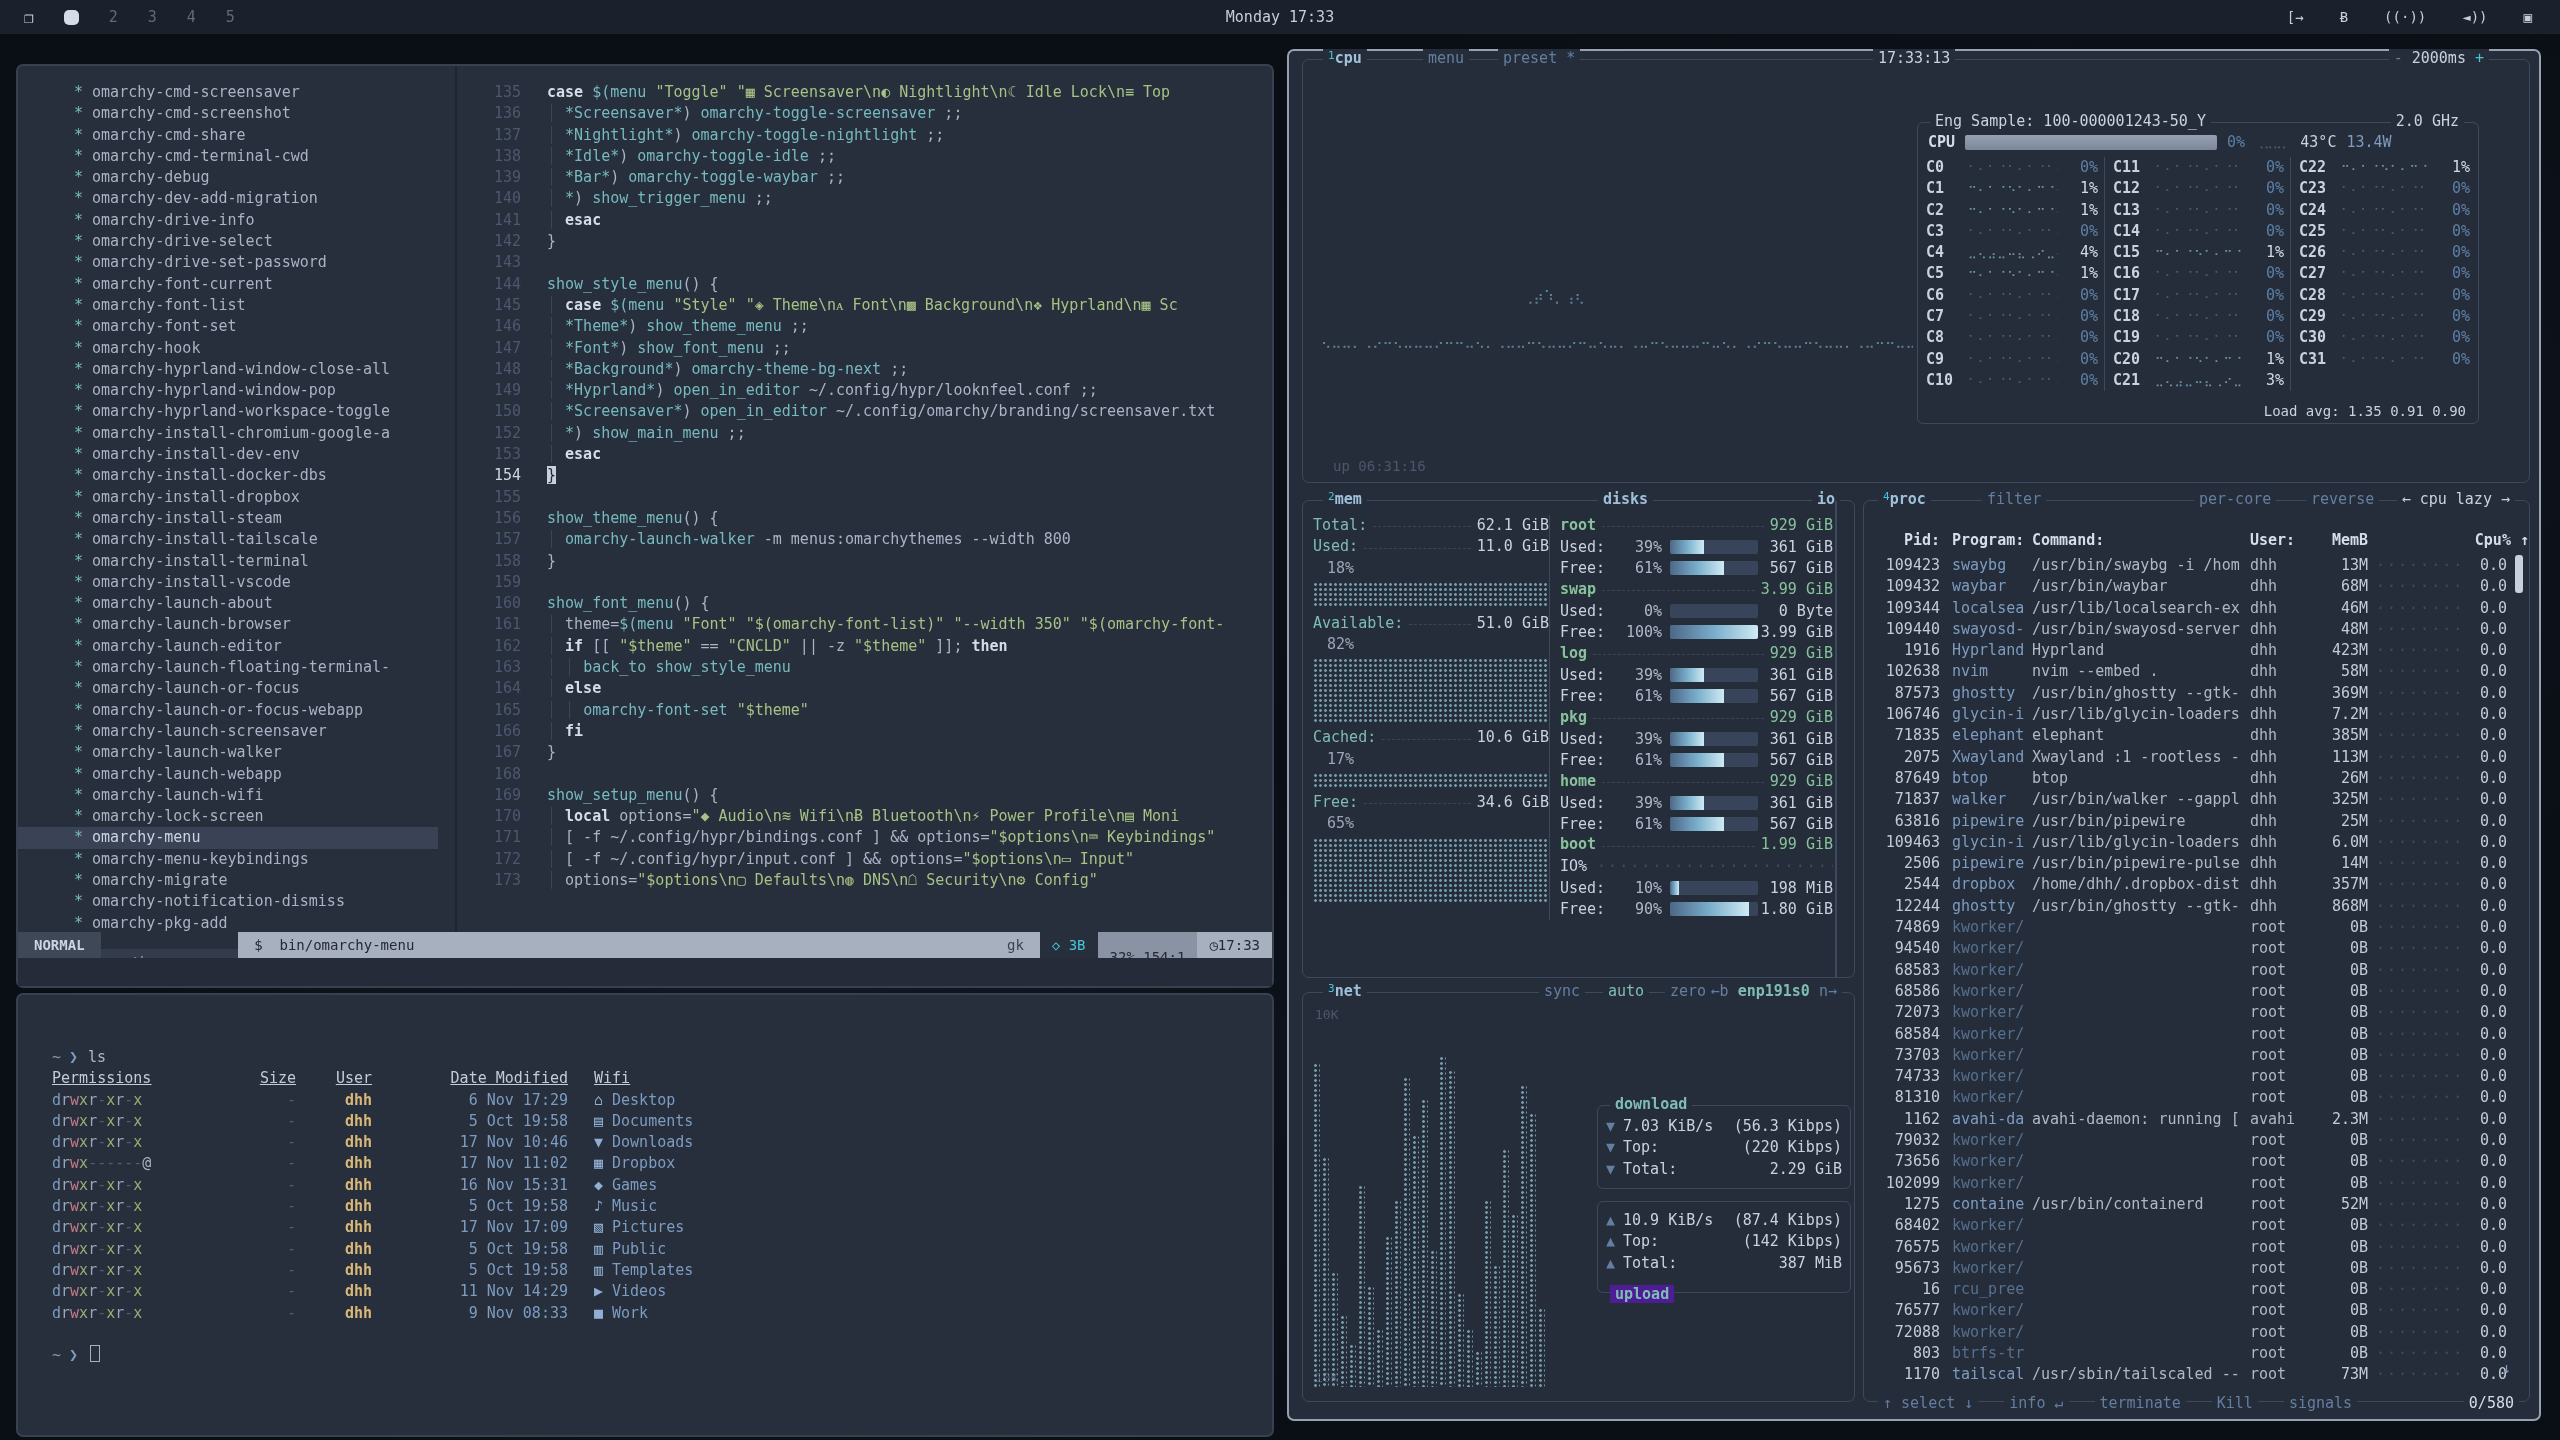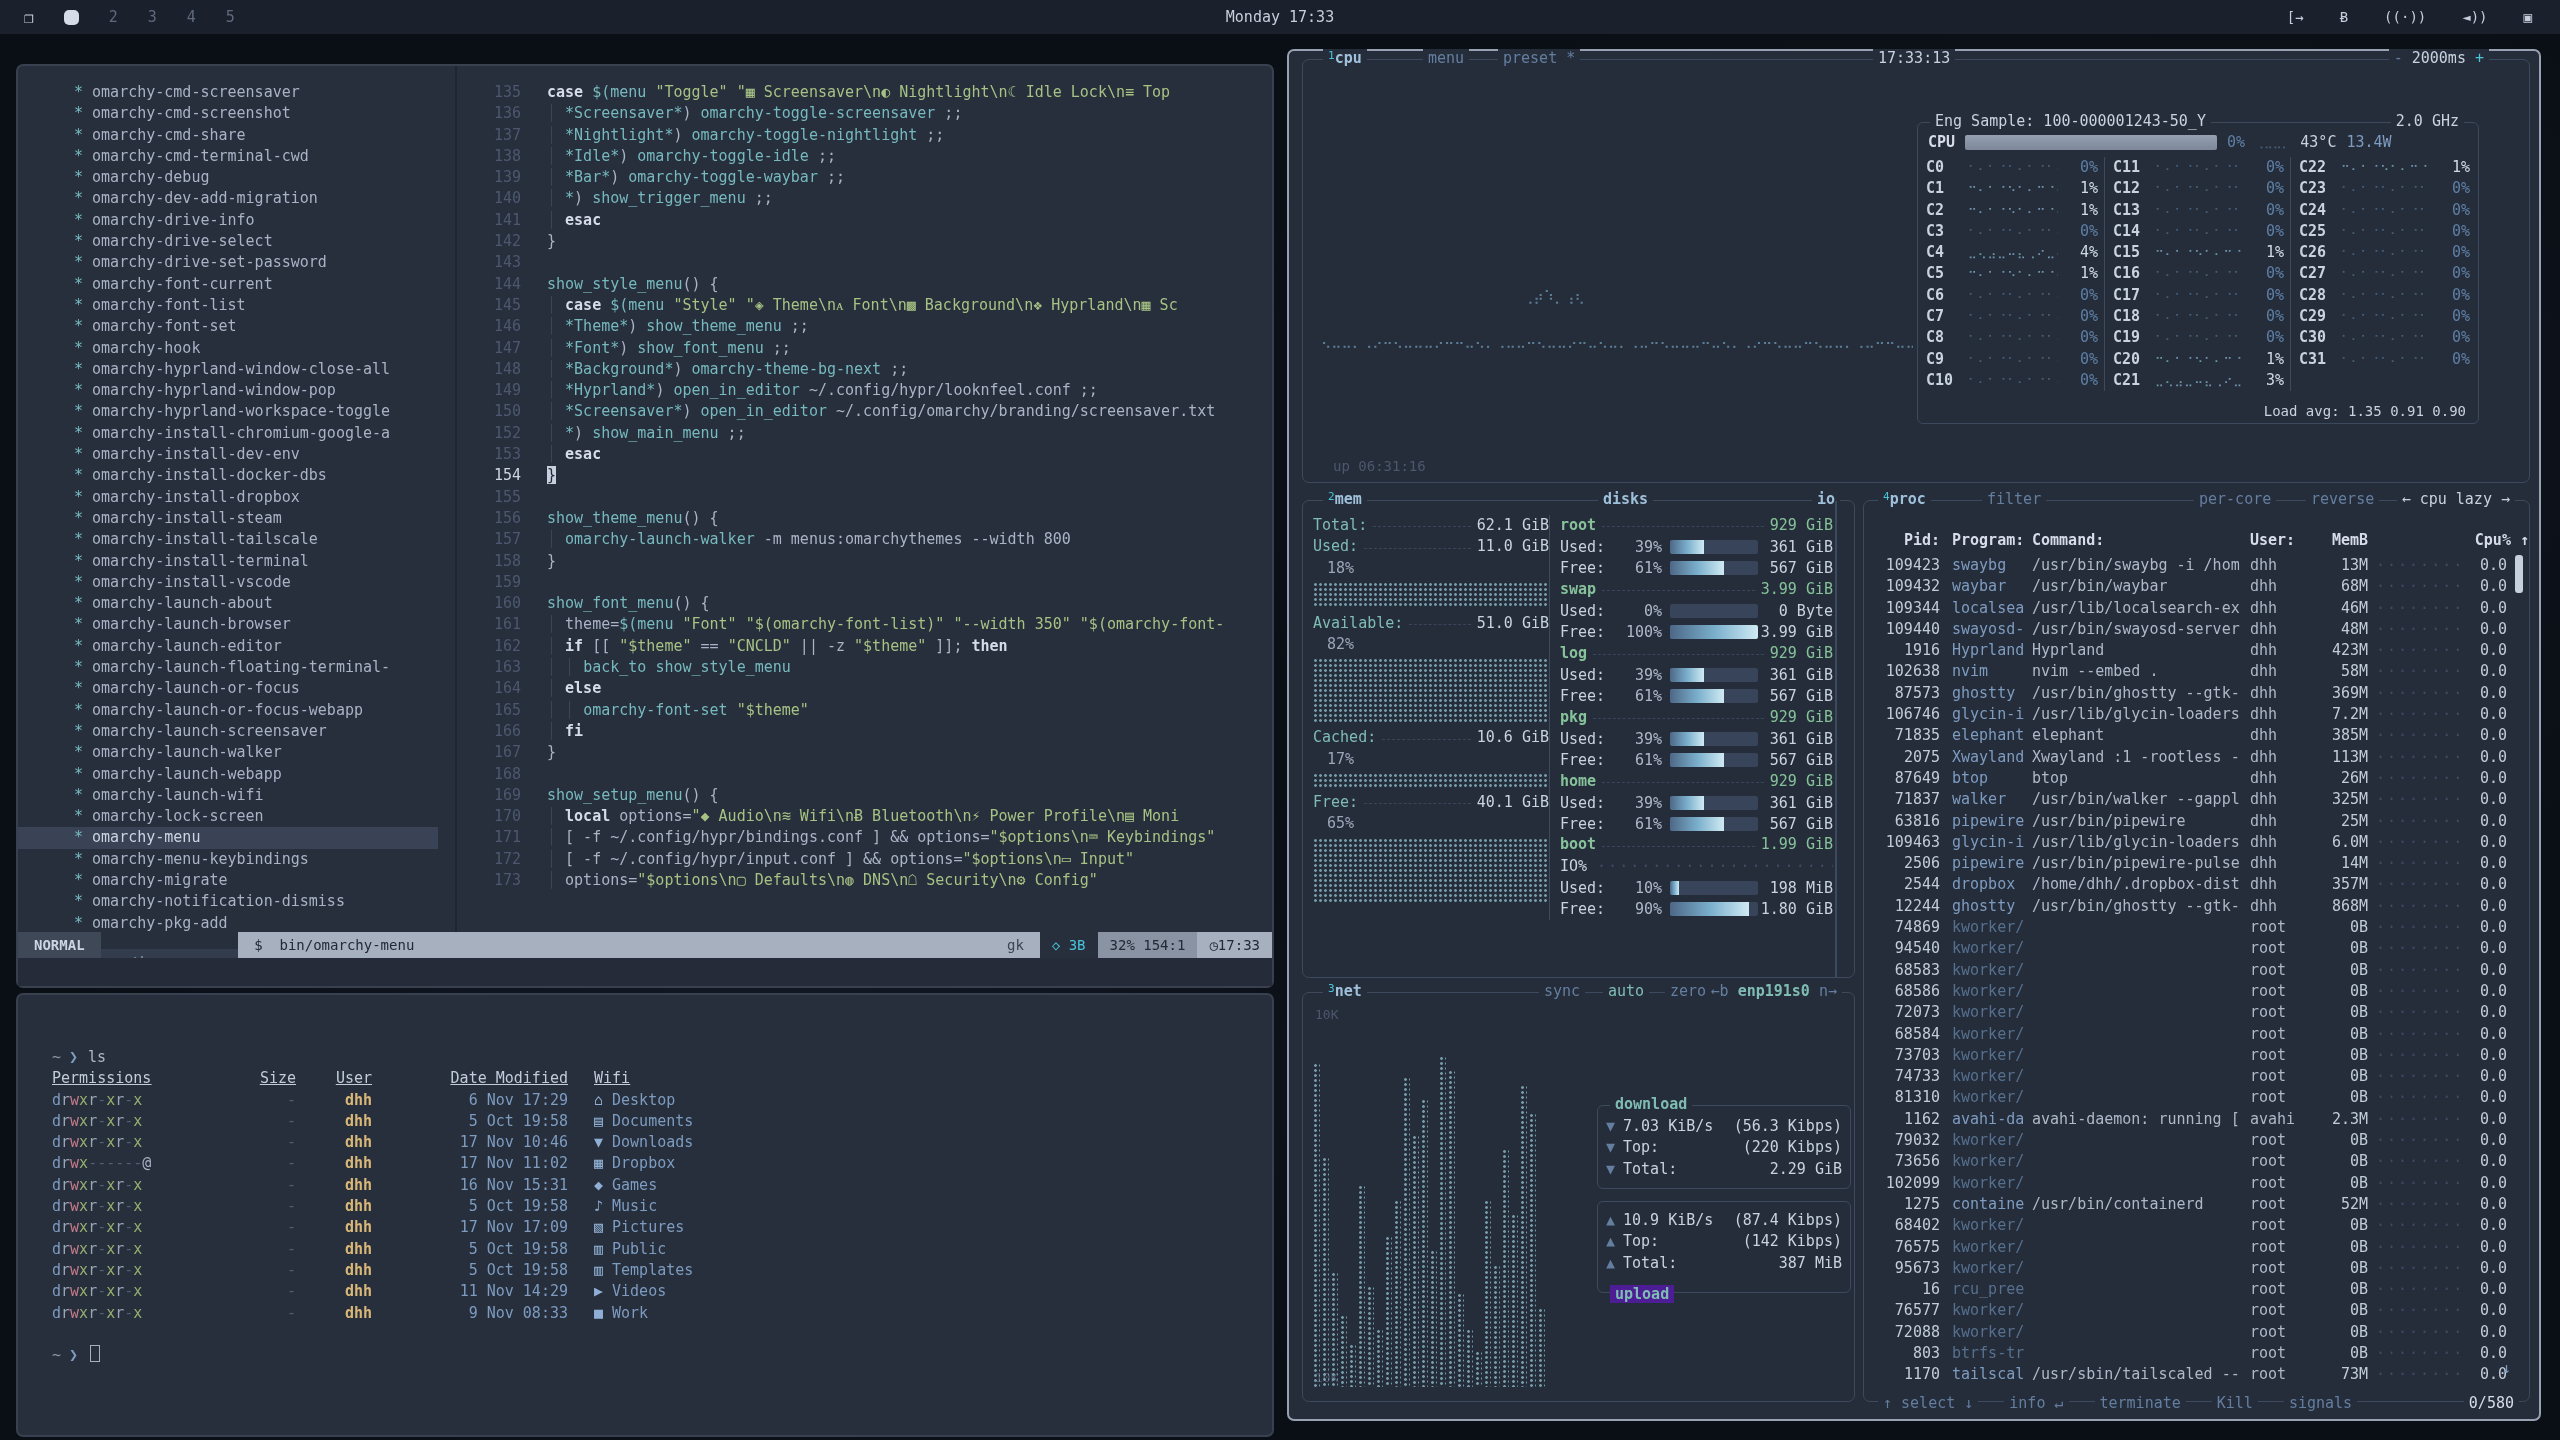--- a/index.html
+++ b/index.html
@@ -41,21 +41,21 @@
   .tk-s { color:#a6c284; }
   .tk-p { color:#aab4c6; }
   .tk-g { color:#3b4557; }
   .tk-cur { background:#c7d0de; color:#232835; }
   .statusline { position:absolute; left:0; right:0; bottom:28px; height:26px; display:flex; font-size:14px; line-height:26px; }
   .sl-mode { background:#3f4857; color:#cdd5e2; font-weight:bold; padding:0 16px; }
   .sl-branch { background:#333c4c; color:#94a0b4; padding:0 14px;margin-top:17px; }
   .sl-cmd { background:#a7b0bf; color:#232936; flex:1; padding:0 16px; display:flex; }
   .sl-cmd .hint { margin-left:auto; color:#3c4452; }
   .sl-plugin { background:#272e3c; color:#49c5da; padding:0 12px; }
-  .sl-pos { background:#8a93a3; color:#232936; padding:0 12px; }
+  .sl-pos { background:#8a93a3; color:#232936; padding:12px 12px; }
   .sl-time { background:#a7b0bf; color:#232936; padding:0 12px; }
   .cmdline { position:absolute; left:0; right:0; bottom:0; height:28px; background:#252b39; }
   
   .term-body { position:absolute; left:34px; top:52px; right:20px; }
   .trow { display:flex; height:21.3px; line-height:21.3px; font-size:15px; white-space:pre; }
   .tc-perms { width:178px; }
   .tc-size { width:66px; text-align:right; }
   .tc-user { width:76px; text-align:right; color:#d8b778; font-weight:bold; }
   .tc-date { width:196px; text-align:right; color:#7d9cc0; }
   .tc-name { padding-left:26px; color:#7d9cc0; }
@@ -509,21 +509,21 @@
         <div class="mem-row">
           <span class="mem-label">Cached:</span>
           <span class="mem-fill"></span>
           <span class="mem-val">10.6 GiB</span>
         </div>
         <div class="mem-pct">17%</div>
         <div class="mem-tex dotted-tex" style="height: 14px;"></div>
         <div class="mem-row">
           <span class="mem-label">Free:</span>
           <span class="mem-fill"></span>
-          <span class="mem-val">40.1 GiB</span>
+          <span class="mem-val">34.6 GiB</span>
         </div>
         <div class="mem-pct">65%</div>
         <div class="mem-tex dotted-tex" style="height: 66px;"></div>
       </div>
     <div class="disks-col" id="disks-col">
         <div class="disk-head">
           <span class="disk-name">root</span>
           <span class="mem-fill"></span>
           <span class="disk-size">929 GiB</span>
         </div>

